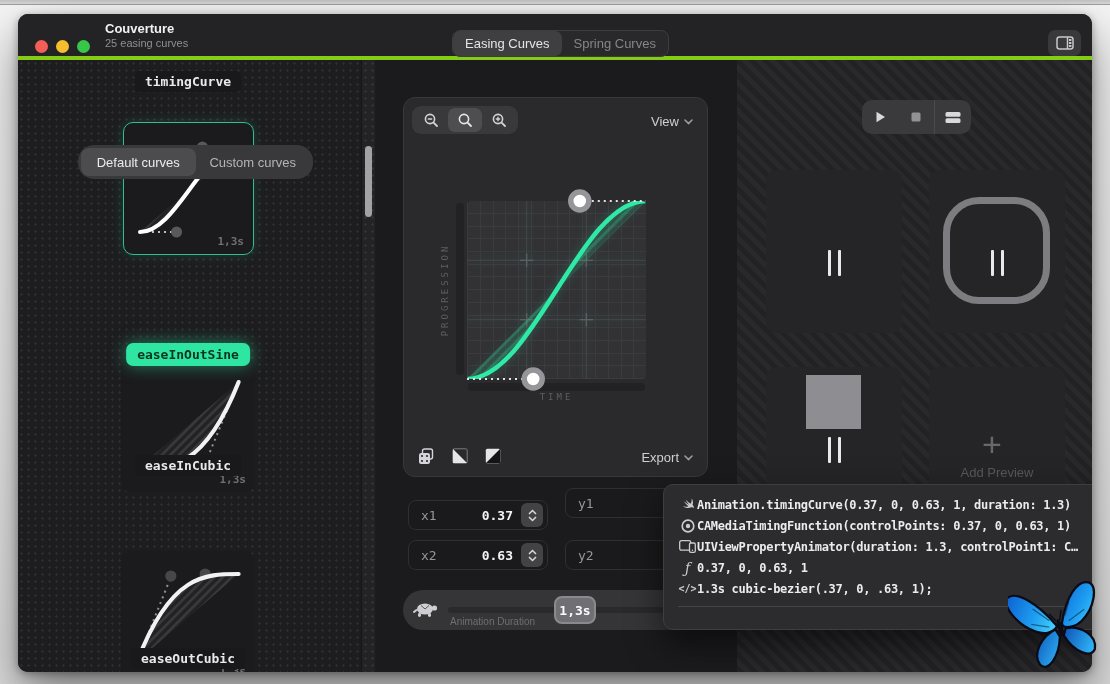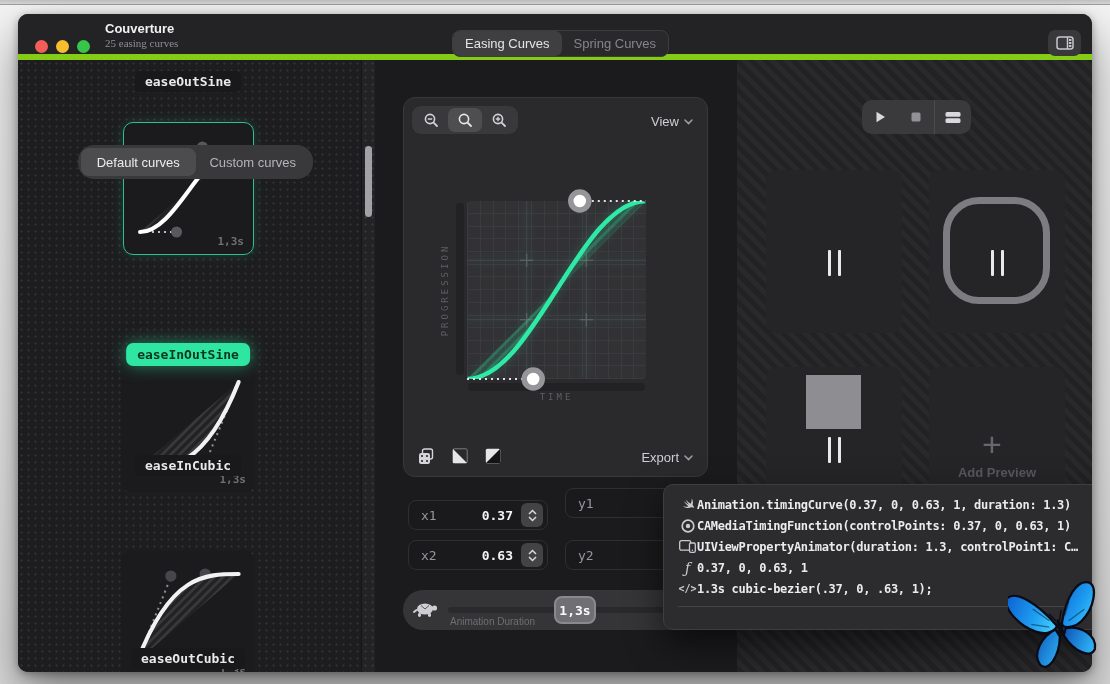--- a/index.html
+++ b/index.html
@@ -9,27 +9,27 @@
            font-family:"Liberation Sans", sans-serif; }
   .desktop-strip { position:absolute; left:0; top:0; width:1110px; height:5px;
            background:linear-gradient(180deg,#c2c2c2,#d8d8d8); border-bottom:1px solid #9d9d9d; }
 
   .window { position:absolute; left:18px; top:14px; width:1074px; height:658px;
             background:#1b1b1d; border-radius:10px; overflow:hidden;
             box-shadow:0 22px 48px rgba(0,0,0,.45), 0 2px 8px rgba(0,0,0,.35); }
 
   
   .titlebar { position:absolute; left:0; top:0; right:0; height:46px; background:#232326;
-              border-bottom:6px solid #84cc16; }
+              border-bottom:4px solid #84cc16; }
   .tl { position:absolute; top:26px; width:13px; height:13px; border-radius:50%; }
   .tl.red { left:17px; background:#f35f58; }
   .tl.yellow { left:38px; background:#f6bd2f; }
   .tl.green { left:59px; background:#37c649; }
   .app-title { position:absolute; left:87px; top:7px; color:#f1f1f3; font-size:13px; font-weight:bold; }
-  .app-sub { position:absolute; left:87px; top:23px; color:#8f8f94; font-size:11px;font-family:Liberation Serif, serif; }
+  .app-sub { position:absolute; left:87px; top:23px; color:#8f8f94; font-size:11px; }
   .top-tabs { position:absolute; left:434px; top:16px; height:27px; display:flex;
               border:1px solid #3d3d40; border-radius:8px; overflow:hidden; background:#29292c; }
   .top-tab { padding:12px 12px; display:flex; align-items:center; font-size:13px; color:#85858a; cursor:default; }
   .top-tab.active { background:#3f3f42; color:#e4e4e7; border-radius:7px; }
   .panel-toggle { position:absolute; left:1030px; top:16px; width:33px; height:26px; background:#39393c;
                   border-radius:7px; display:flex; align-items:center; justify-content:center; }
 
   
   .sidebar { position:absolute; left:0; top:46px; width:357px; height:612px;
              background-color:#1d1d1f;
@@ -116,21 +116,21 @@
   .pb-div { width:1px; height:34px; background:#4a4a4d; }
   .preview-card { position:absolute; width:136px; height:163px; background:#252528; border-radius:10px; }
   .pause-bars { position:absolute; display:flex; gap:7px; }
   .pause-bars i { display:block; width:3px; height:26px; background:#e9e9ec; border-radius:1px; }
   .squircle { position:absolute; left:14px; top:27px; width:107px; height:107px; border:7px solid #7d7d81;
               border-radius:36px; }
   .gray-square { position:absolute; left:40px; top:8px; width:55px; height:54px; background:#8e8e92; }
   .add-plus { position:absolute; left:53px; top:58px; color:#68686c; font-size:34px; font-weight:300;
               font-family:"Liberation Sans",sans-serif; }
   .add-label { position:absolute; left:0; right:0; top:98px; text-align:center; color:#58585c;
-               font-size:13px; font-weight:bold; }
+               font-size:13px; font-weight:normal; }
 
   
   .popup { position:absolute; left:645px; top:470px; width:450px; height:146px; background:#2c2c2f;
            border:1px solid #3e3e41; border-radius:10px; box-shadow:0 14px 34px rgba(0,0,0,.55);
            padding:9px 14px; z-index:50; }
   .pop-row { display:flex; align-items:center; height:21px; white-space:nowrap; overflow:hidden; }
   .pop-ic { width:19px; display:flex; align-items:center; justify-content:center; flex:none; }
   .pop-txt { color:#ebebee; font-family:"DejaVu Sans Mono",monospace; font-size:12px; font-weight:bold;
              letter-spacing:-0.3px; }
   .pop-sep { height:1px; background:#454548; margin:7px 0; }
@@ -160,21 +160,21 @@
           <rect x="1" y="1" width="16" height="12" rx="2.5" fill="none" stroke="#c7c7cb" stroke-width="1.5"></rect>
           <line x1="11.5" y1="1" x2="11.5" y2="13" stroke="#c7c7cb" stroke-width="1.5"></line>
           <rect x="13" y="3" width="2.4" height="2" fill="#c7c7cb"></rect>
           <rect x="13" y="6" width="2.4" height="2" fill="#c7c7cb"></rect>
           <rect x="13" y="9" width="2.4" height="2" fill="#c7c7cb"></rect>
         </svg>
       </div>
     </div>
 
     <div class="sidebar">
-      <div class="chip" style="left:170px; top:11px;">easeOutSine</div>
+      <div class="chip" style="left:170px; top:11px;">timingCurve</div>
 
       <div class="seg-ctrl">
         <div class="seg-btn active">Default curves</div>
         <div class="seg-btn">Custom curves</div>
       </div>
 
       <div class="curve-card selected" style="left:105px; top:62px; width:131px; height:133px; z-index:1;">
         <svg width="131" height="121" viewBox="0 0 131 121" style="position:absolute;left:0;top:6px;">
           <defs>
             <pattern id="hatch1" width="6" height="6" patternTransform="rotate(45)" patternUnits="userSpaceOnUse">

